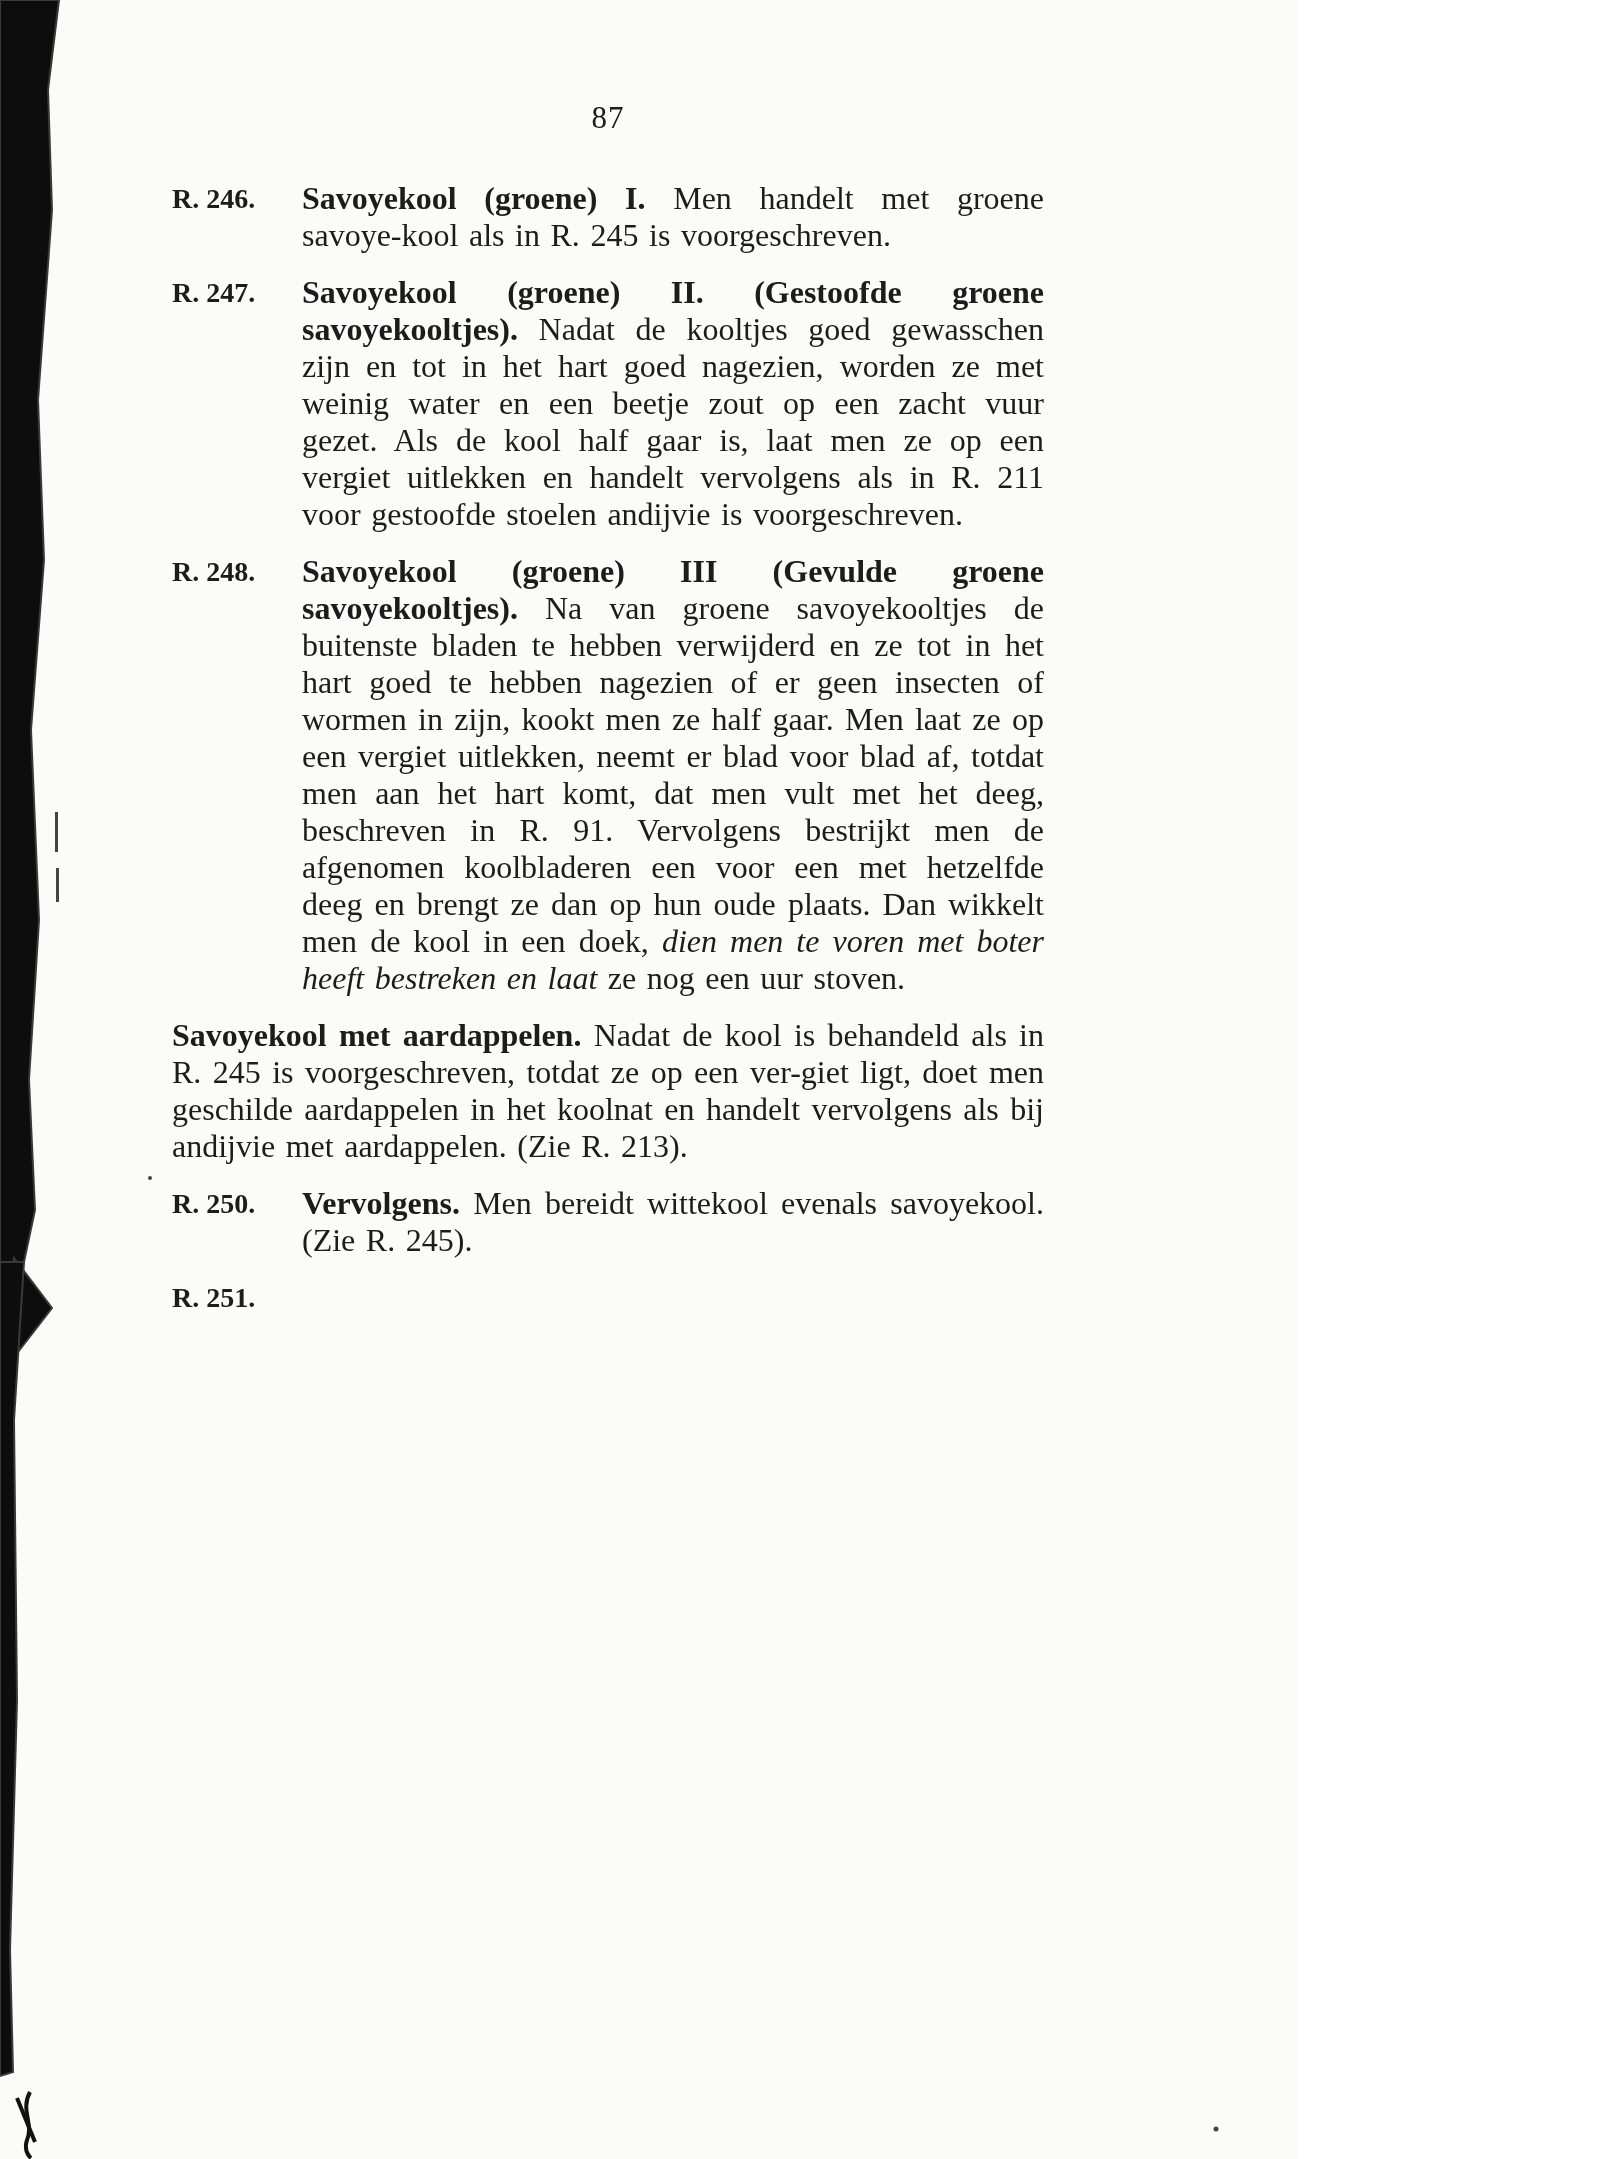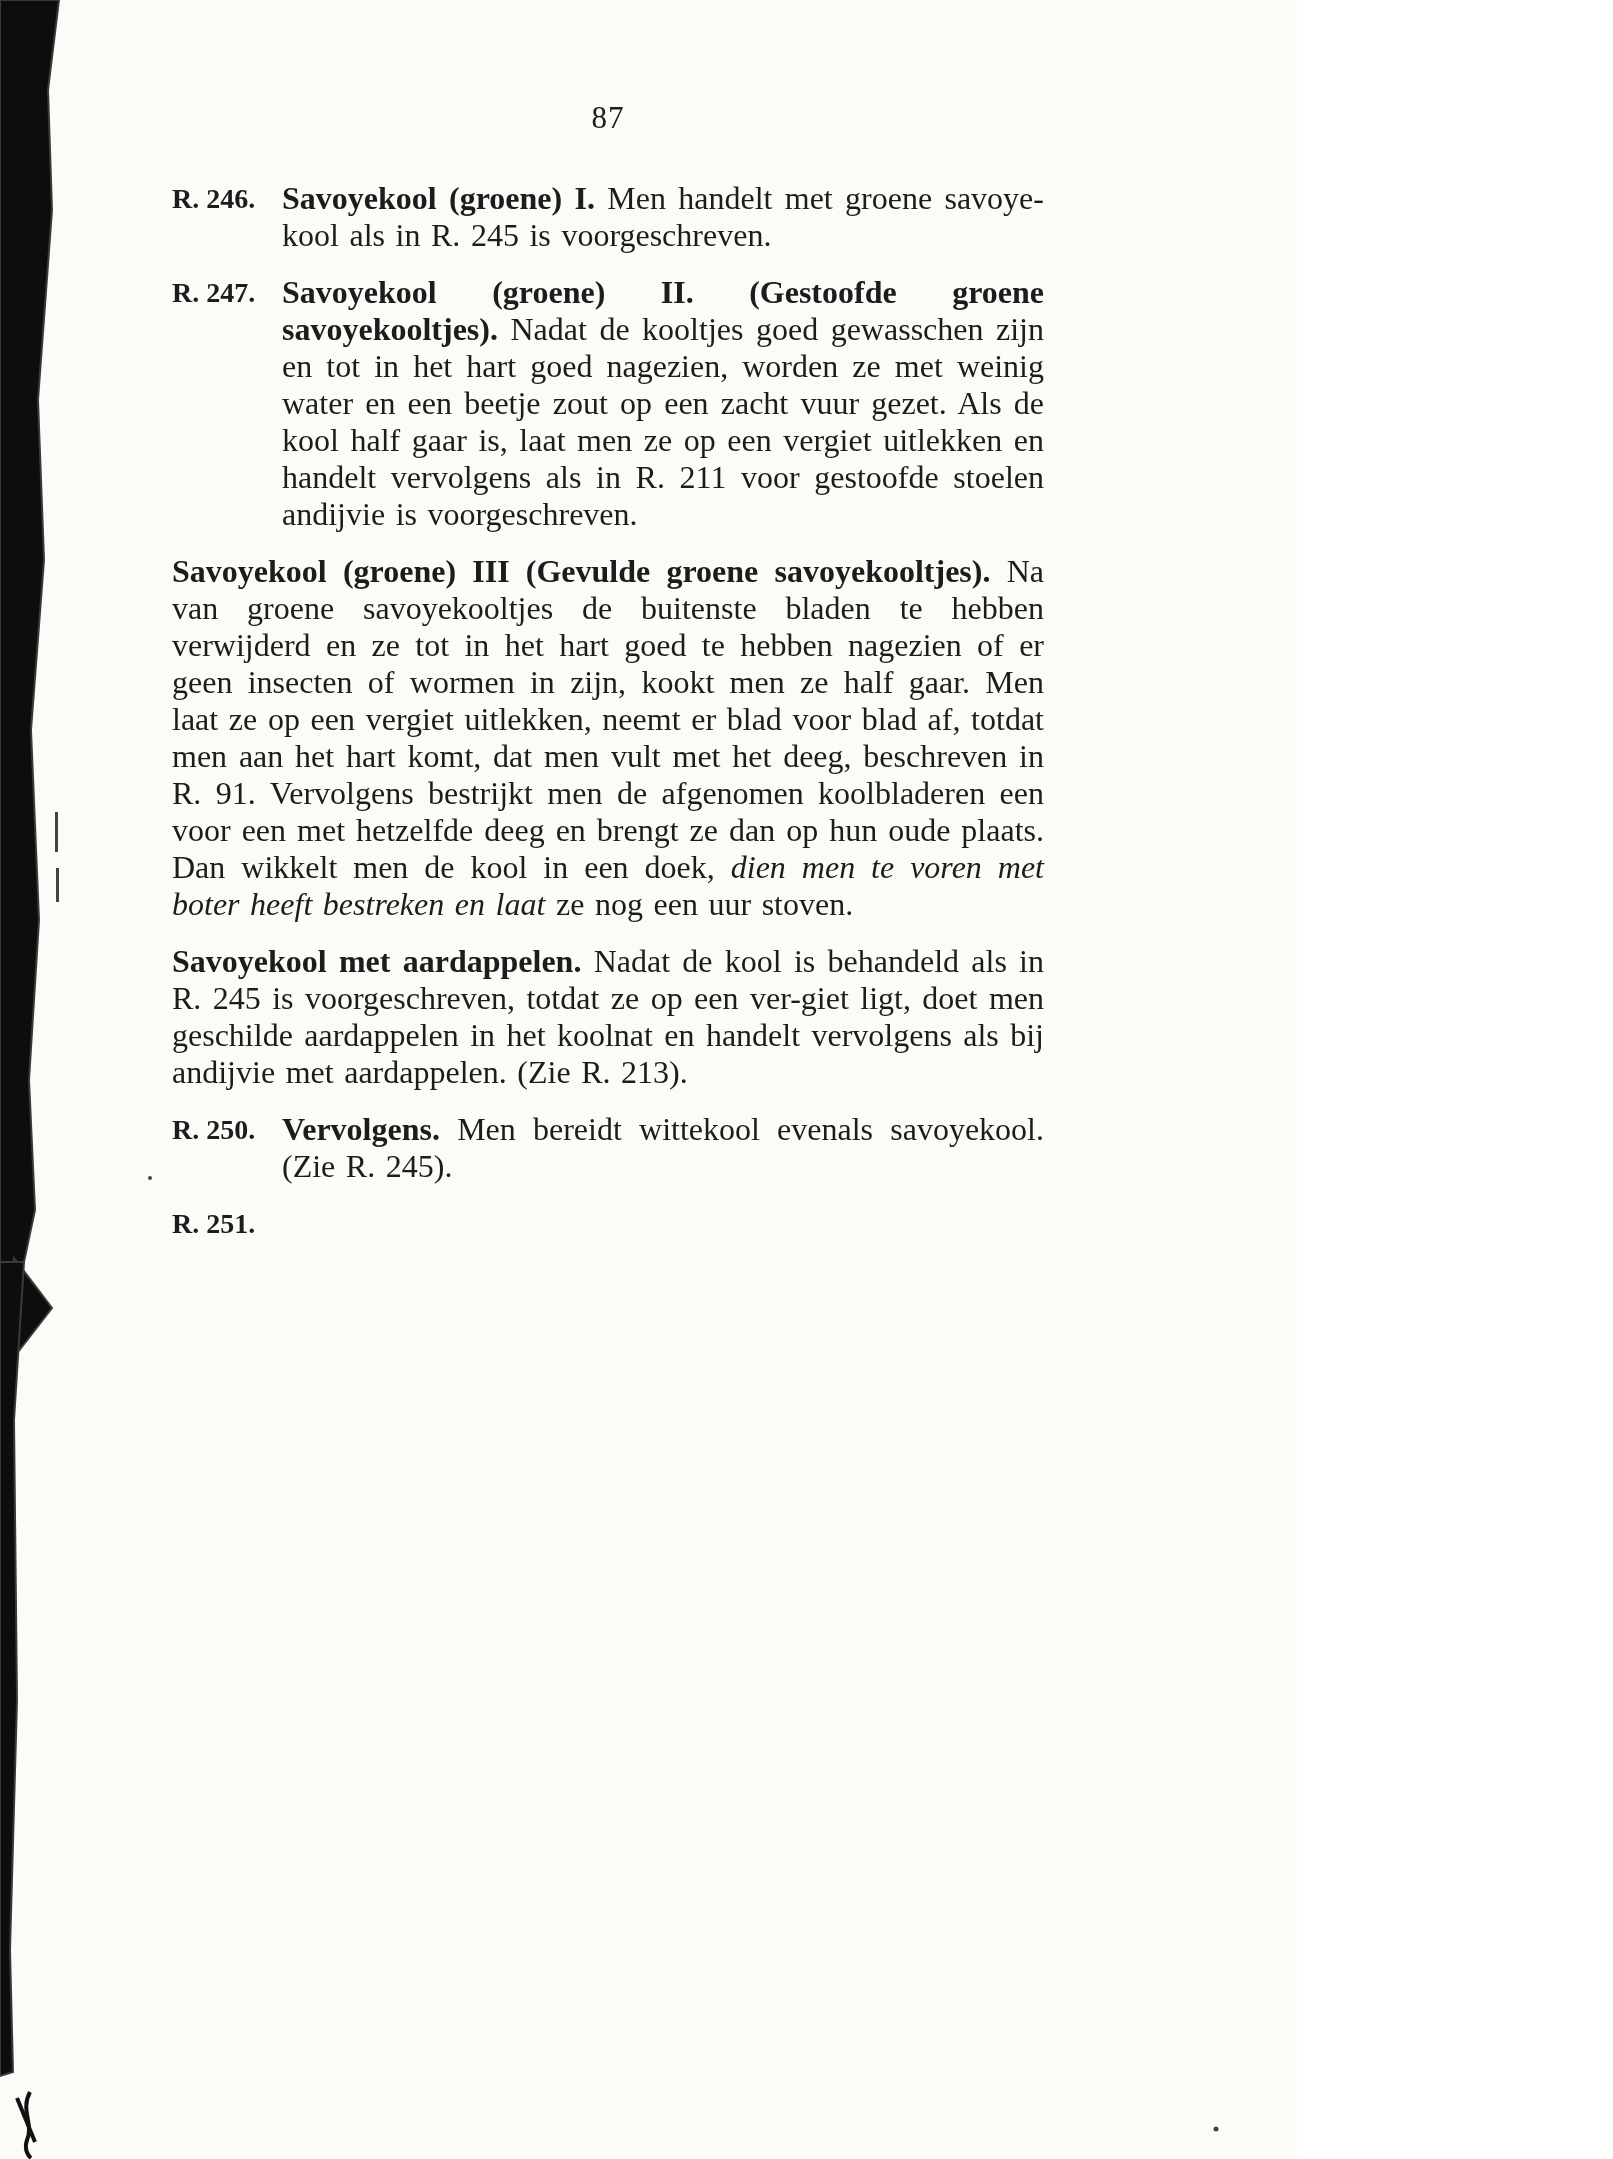--- a/index.html
+++ b/index.html
@@ -34,20 +34,21 @@
   .page-number {
     text-align: center;
     font-size: 31px;
     line-height: 36px;
     margin: 0 0 44px 0;
     letter-spacing: 1px;
   }
   .recipe {
     display: flex;
     margin: 0 0 20px 0;
+    gap: 20px;
   }
   .recipe-number {
     flex: 0 0 110px;
     font-weight: bold;
     font-size: 28px;
     line-height: 37px;
     white-space: nowrap;
   }
   .recipe-text {
     margin: 0;
@@ -95,20 +96,21 @@
     <div class="recipe-number">R. 246.</div>
     <p class="recipe-text"><b class="recipe-title">Savoyekool (groene) I.</b> <span class="recipe-body"><span>Men handelt met groene savoye-kool als in R. 245 is voorgeschreven.</span></span></p>
   </div>
 
   <div class="recipe">
     <div class="recipe-number">R. 247.</div>
     <p class="recipe-text"><b class="recipe-title">Savoyekool (groene) II. (Gestoofde groene savoyekooltjes).</b> <span class="recipe-body"><span>Nadat de kooltjes goed gewasschen zijn en tot in het hart goed nagezien, worden ze met weinig water en een beetje zout op een zacht vuur gezet. Als de kool half gaar is, laat men ze op een vergiet uitlekken en handelt vervolgens als in R. 211 voor gestoofde stoelen andijvie is voorgeschreven.</span></span></p>
   </div>
 
   <div class="recipe">
+    <div class="recipe-number">R. 248.</div>
     <p class="recipe-text"><b class="recipe-title">Savoyekool (groene) III (Gevulde groene savoyekooltjes).</b> <span class="recipe-body"><span>Na van groene savoyekooltjes de buitenste bladen te hebben verwijderd en ze tot in het hart goed te hebben nagezien of er geen insecten of wormen in zijn, kookt men ze half gaar. Men laat ze op een vergiet uitlekken, neemt er blad voor blad af, totdat men aan het hart komt, dat men vult met het deeg, beschreven in R. 91. Vervolgens bestrijkt men de afgenomen koolbladeren een voor een met hetzelfde deeg en brengt ze dan op hun oude plaats. Dan wikkelt men de kool in een doek, </span><span class="italic">dien men te voren met boter heeft bestreken en laat</span><span> ze nog een uur stoven.</span></span></p>
   </div>
 
   <div class="recipe">
     <p class="recipe-text"><b class="recipe-title">Savoyekool met aardappelen.</b> <span class="recipe-body"><span>Nadat de kool is behandeld als in R. 245 is voorgeschreven, totdat ze op een ver-giet ligt, doet men geschilde aardappelen in het koolnat en handelt vervolgens als bij andijvie met aardappelen. (Zie R. 213).</span></span></p>
   </div>
 
   <div class="recipe">
     <div class="recipe-number">R. 250.</div>
     <p class="recipe-text"><b class="recipe-title">Vervolgens.</b> <span class="recipe-body"><span>Men bereidt wittekool evenals savoyekool. (Zie R. 245).</span></span></p>

